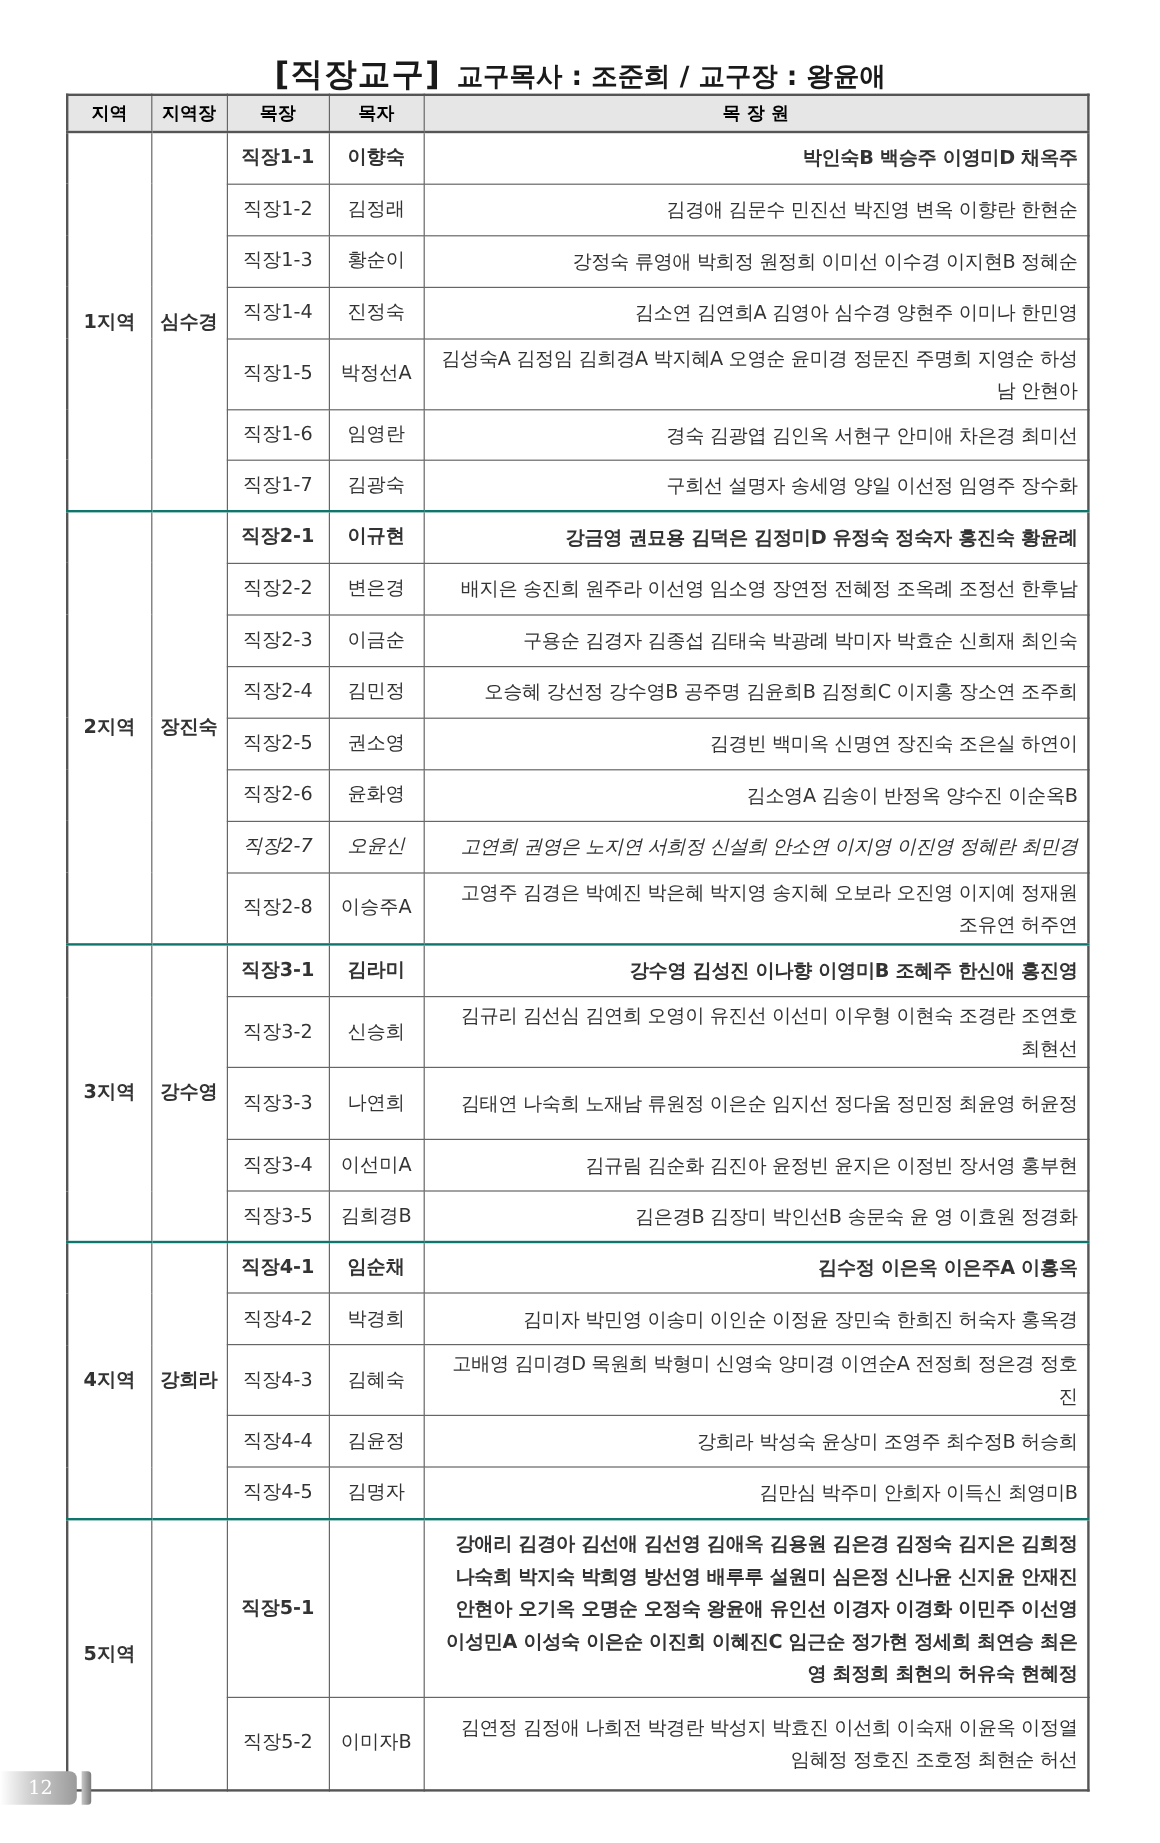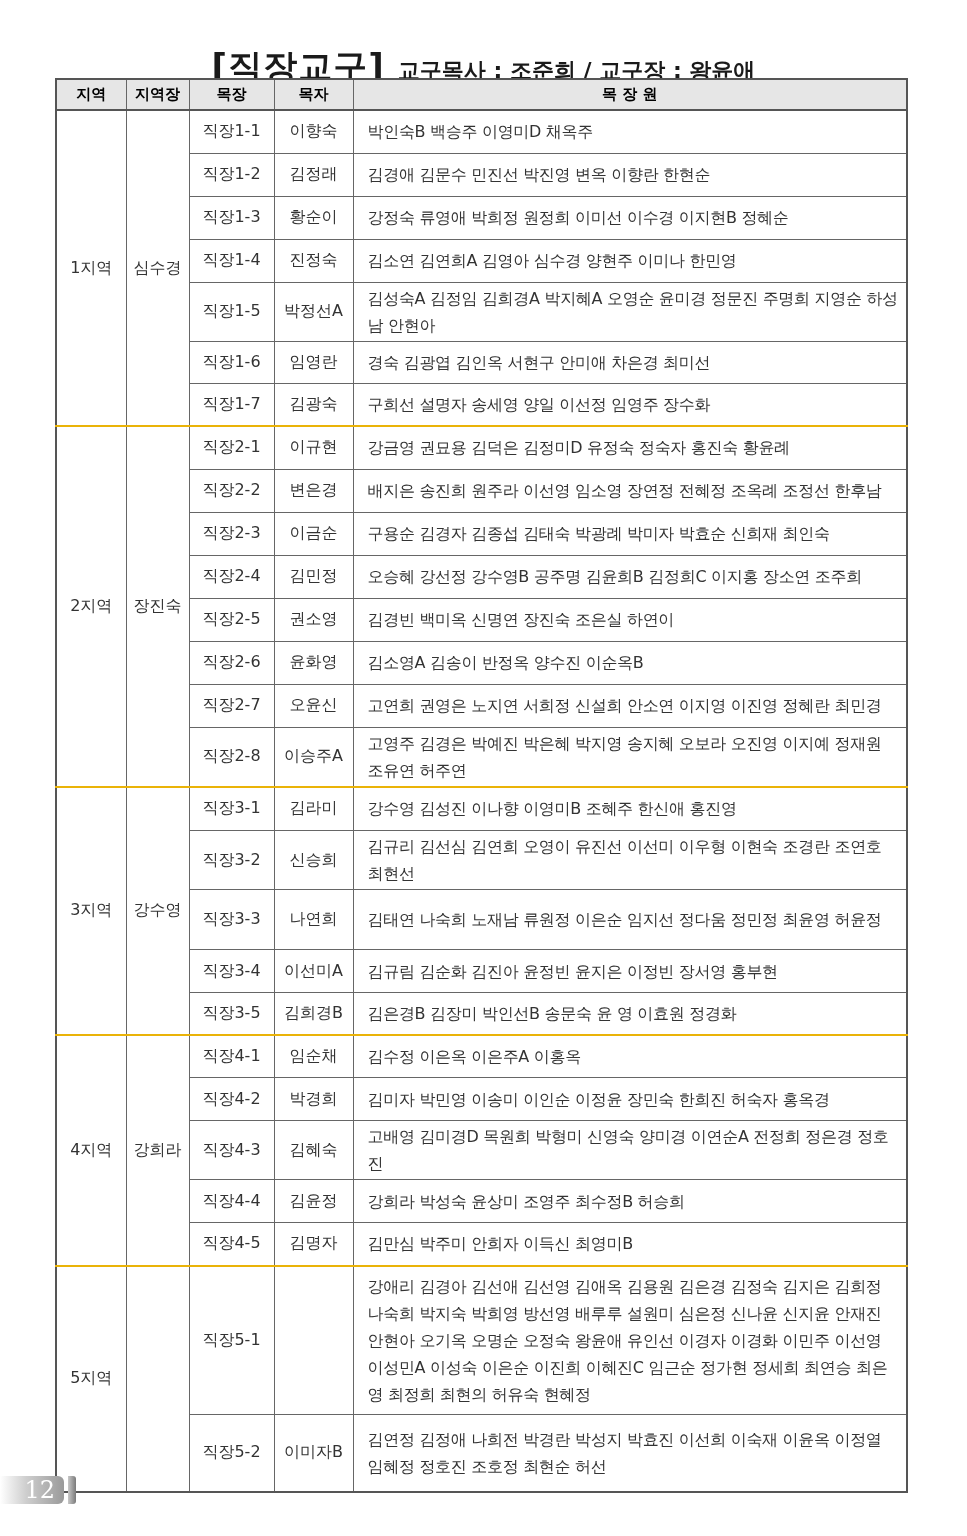--- a/index.html
+++ b/index.html
@@ -5,21 +5,21 @@
     html, body { margin: 0; padding: 0; background: #ffffff; }
     body {
       width: 967px; height: 1536px; position: relative; overflow: hidden;
       font-family: "DejaVu Sans", "Liberation Sans", sans-serif;
       color: #2a2a2a;
     }
     .title {
       position: absolute; top: 44px; left: 0; width: 967px;
       text-align: center; white-space: nowrap; color: #1a1a1a;
     }
-    .title .main { font-size: 34px; font-weight: bold; letter-spacing: 1px; }
+    .title .main { font-size: 27px; font-weight: bold; letter-spacing: 1px; }
     .title .sub { font-size: 22px; font-weight: bold; margin-left: 8px; }
     table.roster {
       position: absolute; top: 78px; left: 55px; width: 851px;
       border-collapse: collapse; table-layout: fixed;
       border: 2px solid #555;
       font-size: 16px;
     }
     table.roster col.c1 { width: 70px; }
     table.roster col.c2 { width: 63px; }
     table.roster col.c3 { width: 85px; }
@@ -28,30 +28,30 @@
     table.roster th {
       background: #e6e6e6; height: 29px; font-size: 15px; font-weight: bold;
       border: 1px solid #666; border-bottom: 2px solid #555; padding: 0;
       color: #000000;
     }
     table.roster td {
       border: 1px solid #666; padding: 0; text-align: center; vertical-align: middle;
       color: #333;
     }
     table.roster td.members {
-      text-align: left; padding: 2px 8px 2px 14px; line-height: 27px;
+      text-align: right; padding: 2px 8px 2px 14px; line-height: 27px;
       letter-spacing: -0.3px;
     }
-    table.roster tr.region-start td { border-top: 2px solid #eab308; }
+    table.roster tr.region-start td { border-top: 2px solid #0f766e; font-weight: bold; }
     .pagenum {
       position: absolute; left: 0; top: 1476px; width: 64px; height: 28px;
       background: linear-gradient(to right, #ffffff 0%, #cfcfcf 40%, #9a9a9a 100%);
       border-radius: 0 6px 6px 0;
       color: #ffffff; font-family: "DejaVu Serif", "Liberation Serif", serif;
-      font-size: 24px; line-height: 28px; text-align: right; padding-right: 9px;
+      font-size: 16px; line-height: 28px; text-align: right; padding-right: 20px;
       box-sizing: border-box;
     }
     .pagetab {
       position: absolute; left: 68px; top: 1476px; width: 8px; height: 28px;
       background: linear-gradient(to right, #c8c8c8, #7a7a7a);
       border-radius: 0 3px 3px 0;
     }
   </style>
 </head>
 <body>
@@ -141,21 +141,21 @@
       <tr style="height: 43px;">
         <td>직장2-5</td>
         <td>권소영</td>
         <td class="members">김경빈 백미옥 신명연 장진숙 조은실 하연이</td>
       </tr>
       <tr style="height: 43px;">
         <td>직장2-6</td>
         <td>윤화영</td>
         <td class="members">김소영A 김송이 반정옥 양수진 이순옥B</td>
       </tr>
-      <tr style="height: 43px;">
+      <tr style="height: 43px; font-style: italic;">
         <td>직장2-7</td>
         <td>오윤신</td>
         <td class="members">고연희 권영은 노지연 서희정 신설희 안소연 이지영 이진영 정혜란 최민경</td>
       </tr>
       <tr style="height: 53px; margin-left: 16px;">
         <td>직장2-8</td>
         <td>이승주A</td>
         <td class="members">고영주 김경은 박예진 박은혜 박지영 송지혜 오보라 오진영 이지예 정재원 조유연 허주연</td>
       </tr>
       <tr class="region-start" style="height: 44px;">

